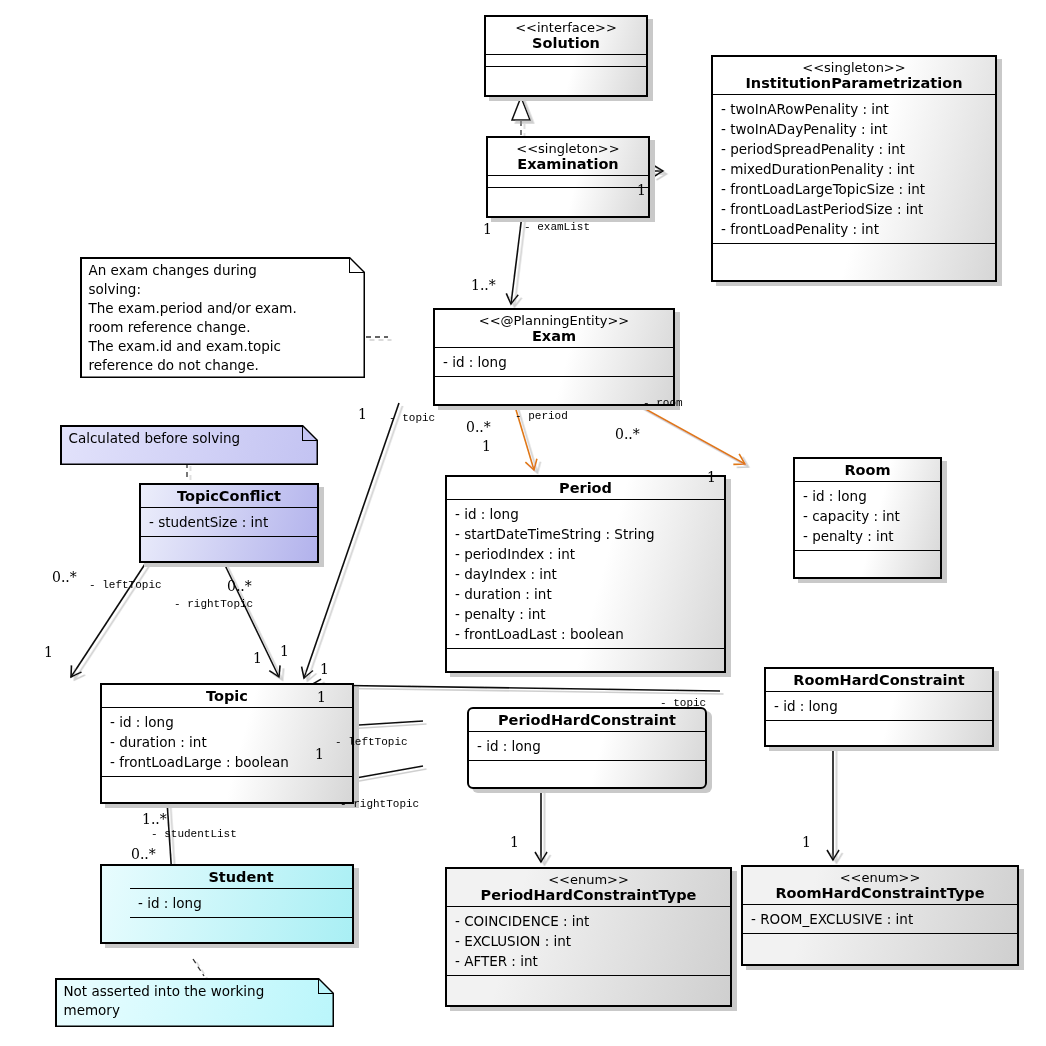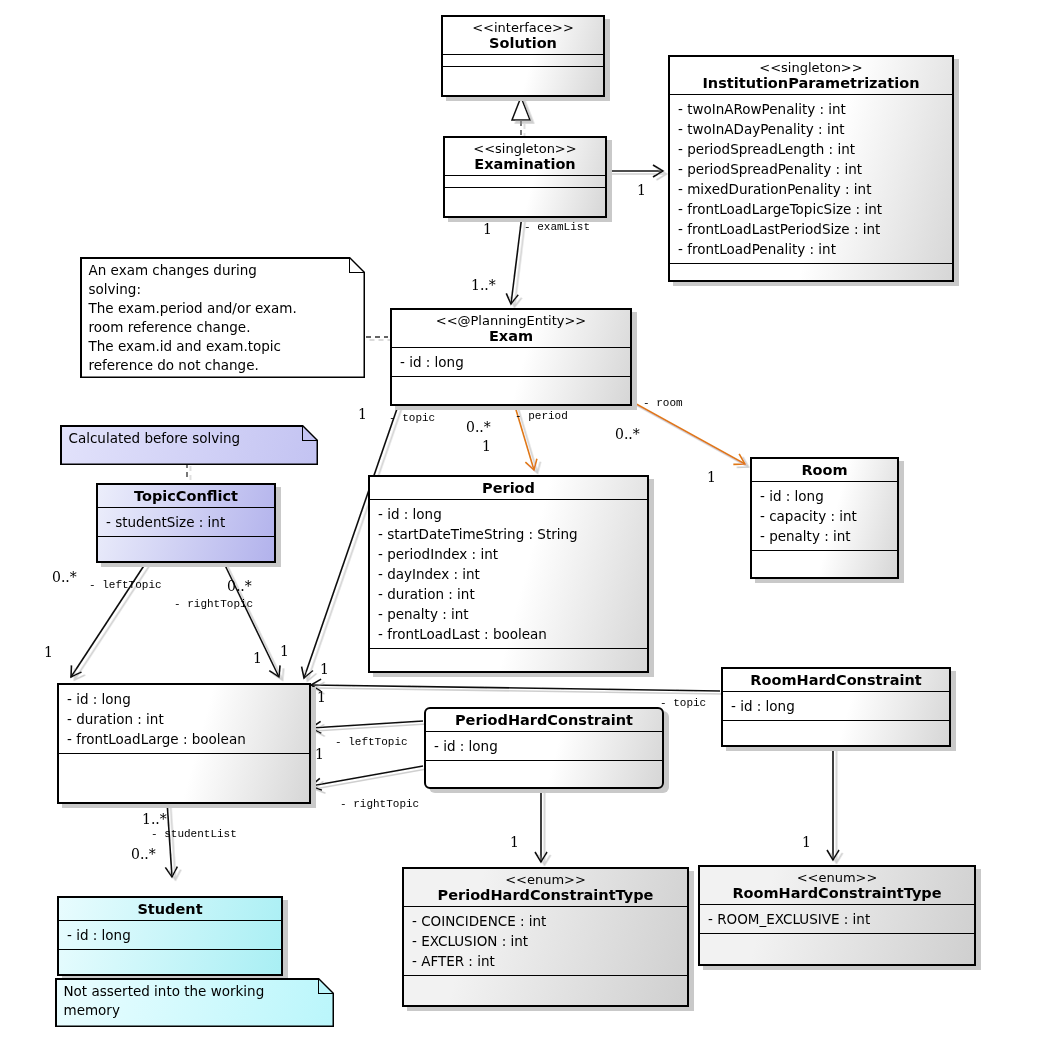--- a/index.html
+++ b/index.html
@@ -3,21 +3,21 @@
 <meta charset="utf-8">
 <style>
   html,body{margin:0;padding:0;background:#ffffff;}
   body{position:relative;width:1046px;height:1046px;font-family:"DejaVu Sans",sans-serif;color:#000;overflow:hidden;}
 
   .wires{position:absolute;left:0;top:0;z-index:1;}
 
   
   .uml-class{position:absolute;z-index:2;display:flex;flex-direction:column;
     border:2px solid #000;box-shadow:5px 4px 0 #c9c9c9;
-    background:linear-gradient(105deg,#ffffff 55%,#d6d6d6 100%);}
+    background:linear-gradient(105deg,#ffffff 55%,#d6d6d6 100%);margin-left:43px;}
   .uml-class .head{border-bottom:1.5px solid #000;text-align:center;padding:3px 4px 2px 4px;}
   .stereo{font-size:13px;line-height:15px;}
   .cname{font-size:14.5px;font-weight:bold;line-height:17px;white-space:nowrap;}
   .attrs{border-bottom:1.5px solid #000;padding:4px 8px;}
   .attr{font-size:13.5px;line-height:20px;white-space:nowrap;}
   .comp-empty{flex:1 1 auto;min-height:8px;}
   .comp-mid{flex:0 0 11px;border-bottom:1.5px solid #000;}
   .uml-class.enum{background:linear-gradient(105deg,#f2f2f2 25%,#cfcfcf 100%);}
   .uml-class.lavender{background:linear-gradient(105deg,#eceefb 0%,#b2b2ec 100%);}
   .uml-class.cyan{background:linear-gradient(105deg,#e8fcfe 0%,#a9eff4 100%);}
@@ -101,21 +101,20 @@
 </div>
 
 <div class="uml-class" style="left:668px;top:55px;width:282px;height:223px;">
   <div class="head">
     <div class="stereo">&lt;&lt;singleton&gt;&gt;</div>
     <div class="cname">InstitutionParametrization</div>
   </div>
   <div class="attrs">
     <div class="attr">- twoInARowPenality : int</div>
     <div class="attr">- twoInADayPenality : int</div>
-    <div class="attr">- periodSpreadLength : int</div>
     <div class="attr">- periodSpreadPenality : int</div>
     <div class="attr">- mixedDurationPenality : int</div>
     <div class="attr">- frontLoadLargeTopicSize : int</div>
     <div class="attr">- frontLoadLastPeriodSize : int</div>
     <div class="attr">- frontLoadPenality : int</div>
   </div>
   <div class="comp-empty"></div>
 </div>
 
 <div class="uml-class" style="left:390px;top:308px;width:238px;height:94px;">
@@ -132,21 +131,21 @@
 <div class="uml-class lavender" style="left:96px;top:483px;width:176px;height:76px;">
   <div class="head">
     <div class="cname">TopicConflict</div>
   </div>
   <div class="attrs">
     <div class="attr">- studentSize : int</div>
   </div>
   <div class="comp-empty"></div>
 </div>
 
-<div class="uml-class" style="left:368px;top:475px;width:277px;height:194px;">
+<div class="uml-class" style="left:402px;top:475px;width:277px;height:194px;">
   <div class="head">
     <div class="cname">Period</div>
   </div>
   <div class="attrs">
     <div class="attr">- id : long</div>
     <div class="attr">- startDateTimeString : String</div>
     <div class="attr">- periodIndex : int</div>
     <div class="attr">- dayIndex : int</div>
     <div class="attr">- duration : int</div>
     <div class="attr">- penalty : int</div>
@@ -161,20 +160,23 @@
   </div>
   <div class="attrs">
     <div class="attr">- id : long</div>
     <div class="attr">- capacity : int</div>
     <div class="attr">- penalty : int</div>
   </div>
   <div class="comp-empty"></div>
 </div>
 
 <div class="uml-class" style="left:57px;top:683px;width:250px;height:117px;">
+  <div class="head">
+    <div class="cname">Topic</div>
+  </div>
   <div class="attrs">
     <div class="attr">- id : long</div>
     <div class="attr">- duration : int</div>
     <div class="attr">- frontLoadLarge : boolean</div>
   </div>
   <div class="comp-empty"></div>
 </div>
 
 <div class="uml-class" style="left:424px;top:707px;width:236px;height:78px;border-radius:6px;">
   <div class="head">
@@ -189,21 +191,21 @@
 <div class="uml-class" style="left:721px;top:667px;width:226px;height:76px;">
   <div class="head">
     <div class="cname">RoomHardConstraint</div>
   </div>
   <div class="attrs">
     <div class="attr">- id : long</div>
   </div>
   <div class="comp-empty"></div>
 </div>
 
-<div class="uml-class cyan" style="left:57px;top:896px;width:222px;height:76px;">
+<div class="uml-class cyan" style="left:57px;top:864px;width:222px;height:76px;padding-left:28px;">
   <div class="head">
     <div class="cname">Student</div>
   </div>
   <div class="attrs">
     <div class="attr">- id : long</div>
   </div>
   <div class="comp-empty"></div>
 </div>
 
 <div class="uml-class enum" style="left:402px;top:867px;width:283px;height:136px;">

